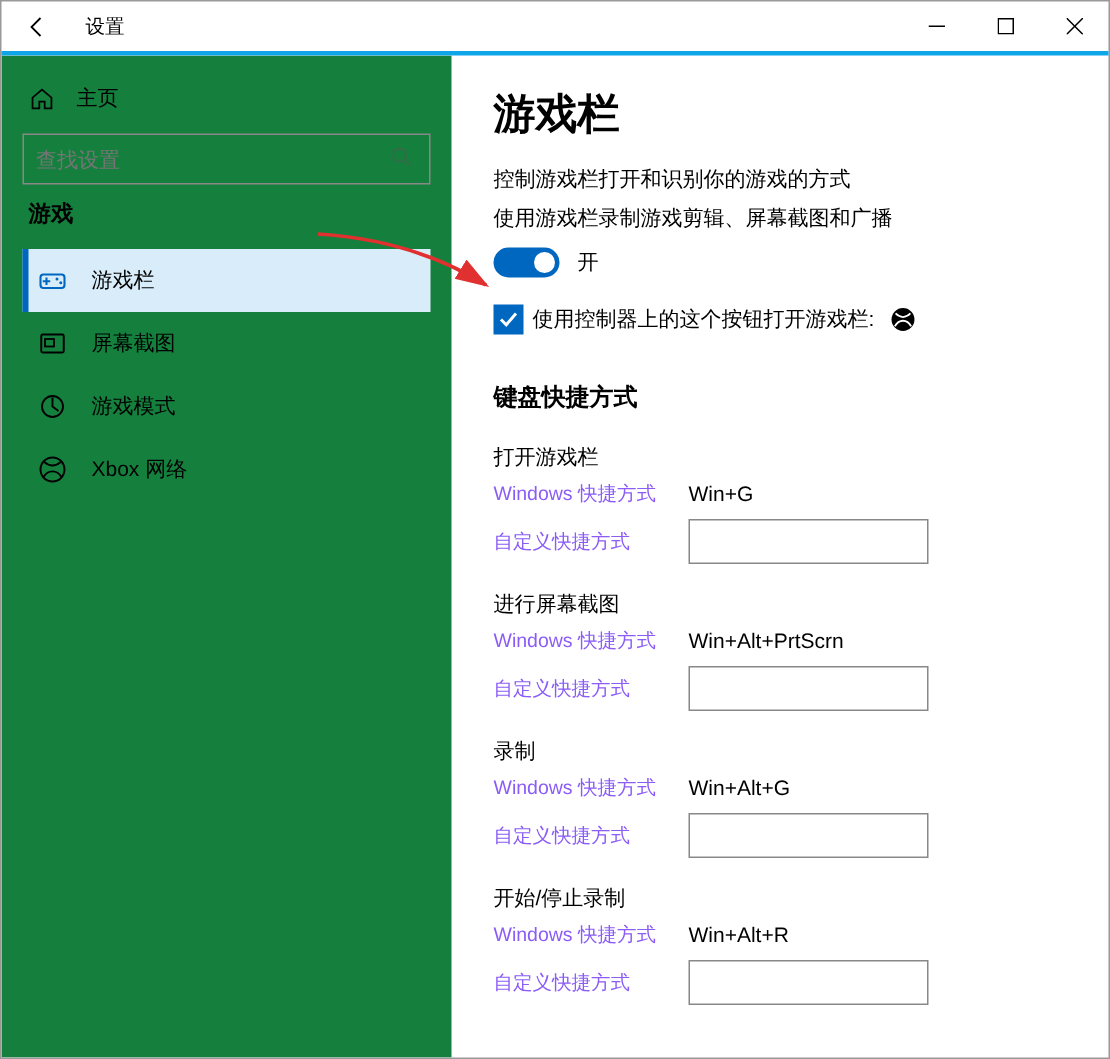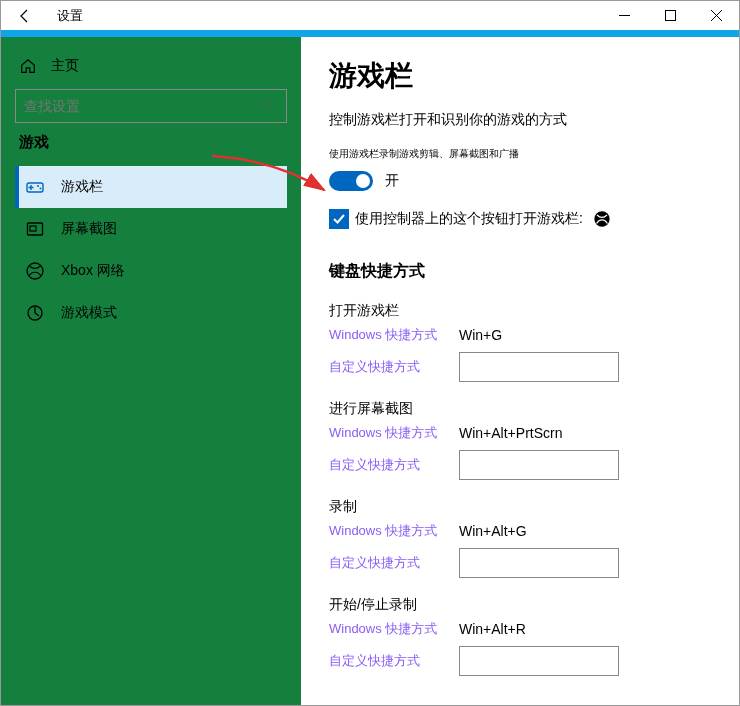--- a/index.html
+++ b/index.html
@@ -1,20 +1,20 @@
 <!DOCTYPE html>
 <html><head>
 <meta charset="utf-8">
 <style>
 * { box-sizing: border-box; margin: 0; padding: 0; }
 body { font-family: "Microsoft YaHei", "Segoe UI", sans-serif; font-size: 14px; color: #000; background: #fff; width: 740px; height: 706px; overflow: hidden; position: relative; }
 
 .window { width: 740px; height: 706px; border: 1px solid #999; display: flex; flex-direction: column; background: #fff; }
 
-.titlebar { height: 36px; display: flex; align-items: center; padding: 0 0 0 10px; border-bottom: 7px solid #0ea5e9; }
+.titlebar { height: 36px; display: flex; align-items: center; padding: 0 0 0 10px; border-bottom: 3px solid #0ea5e9; }
 .titlebar .back { width: 28px; height: 28px; display: flex; align-items: center; justify-content: center; cursor: pointer; }
 .titlebar .title { margin-left: 18px; font-size: 13px; }
 .titlebar .spacer { flex: 1; }
 .titlebar .winbtn { width: 46px; height: 32px; display: flex; align-items: center; justify-content: center; cursor: pointer; }
 .titlebar .winbtn svg { width: 11px; height: 11px; }
 
 .body { flex: 1; display: flex; overflow: hidden; }
 
 .sidebar { width: 300px; padding: 14px 14px 0 14px; border-right: 0; background: #15803d; }
 .home-row { display: flex; align-items: center; gap: 14px; padding: 6px 4px 14px 4px; cursor: pointer; }
@@ -26,22 +26,22 @@
 .category { font-weight: 600; font-size: 15px; padding: 8px 4px 14px 4px; }
 
 .nav-item { display: flex; align-items: center; gap: 16px; height: 42px; padding: 0 10px; cursor: pointer; position: relative; }
 .nav-item .nicon { width: 20px; height: 20px; display:flex;align-items:center;justify-content:center;}
 .nav-item.active { background: #d9ecf9; }
 .nav-item.active::before { content:""; position:absolute; left:0; top:0; bottom:0; width:4px; background:#0067c0;}
 .nav-item .label { font-size: 14px; }
 
 .content { flex: 1; padding: 20px 28px 0 28px; overflow-y: auto; }
 .content h1 { font-size: 28px; font-weight: 600; margin-bottom: 16px; }
-.desc { font-size: 14px; margin-bottom: 18px; }
-.subdesc { font-size: 10px; margin-bottom: 10px; }
+.desc { font-size: 14px; margin-bottom: 8px; }
+.subdesc { font-size: 14px; margin-bottom: 10px; }
 
 .toggle-row { display: flex; align-items: center; gap: 12px; margin-bottom: 18px; }
 .toggle { width: 44px; height: 20px; border-radius: 10px; background: #0067c0; position: relative; cursor: pointer; }
 .toggle .knob { position: absolute; right: 3px; top: 3px; width: 14px; height: 14px; border-radius: 50%; background: #fff; }
 .toggle-label { font-size: 14px; }
 
 .checkbox-row { display: flex; align-items: center; gap: 6px; margin-bottom: 32px; }
 .checkbox { width: 20px; height: 20px; background: #0067c0; display: flex; align-items: center; justify-content: center; cursor: pointer; }
 .checkbox svg { width: 14px; height: 14px; }
 .xbox-icon { width: 18px; height: 18px; margin-left: 4px; }
@@ -133,35 +133,35 @@
               <rect x="2.5" y="4" width="15" height="12" rx="1" stroke="#000" stroke-width="1.3" fill="none"></rect>
               <rect x="5" y="7" width="6" height="5" stroke="#000" stroke-width="1.2" fill="none"></rect>
             </svg>
         </span>
         <span class="label">屏幕截图</span>
       </div>
 
       <div class="nav-item">
         <span class="nicon">
           <svg viewBox="0 0 20 20" width="20" height="20">
+              <circle cx="10" cy="10" r="7" stroke="#000" stroke-width="1.3" fill="none"></circle>
+              <path d="M10 4 V10 L14 13" stroke="#000" stroke-width="1.3" fill="none"></path>
+            </svg>
+        </span>
+        <span class="label">游戏模式</span>
+      </div>
+
+      <div class="nav-item">
+        <span class="nicon">
+          <svg viewBox="0 0 20 20" width="20" height="20">
               <circle cx="10" cy="10" r="8" stroke="#000" stroke-width="1.3" fill="none"></circle>
               <path d="M4.5 5 C8 8 12 8 15.5 5 M4 15 C7 10 13 10 16 15" stroke="#000" stroke-width="1.2" fill="none"></path>
             </svg>
         </span>
         <span class="label">Xbox 网络</span>
-      </div>
-
-      <div class="nav-item">
-        <span class="nicon">
-          <svg viewBox="0 0 20 20" width="20" height="20">
-              <circle cx="10" cy="10" r="7" stroke="#000" stroke-width="1.3" fill="none"></circle>
-              <path d="M10 4 V10 L14 13" stroke="#000" stroke-width="1.3" fill="none"></path>
-            </svg>
-        </span>
-        <span class="label">游戏模式</span>
       </div>
     </div>
 
     <div class="content">
       <h1>游戏栏</h1>
       <div class="desc">控制游戏栏打开和识别你的游戏的方式</div>
       <div class="subdesc">使用游戏栏录制游戏剪辑、屏幕截图和广播</div>
 
       <div class="toggle-row">
         <div class="toggle">

